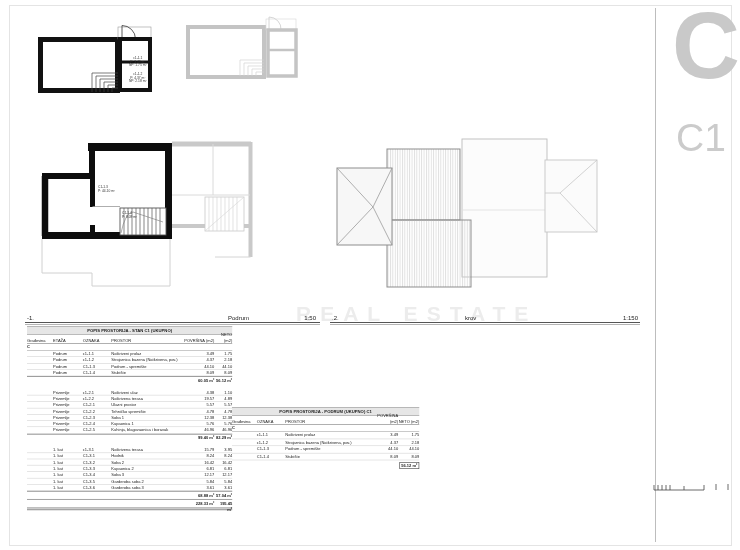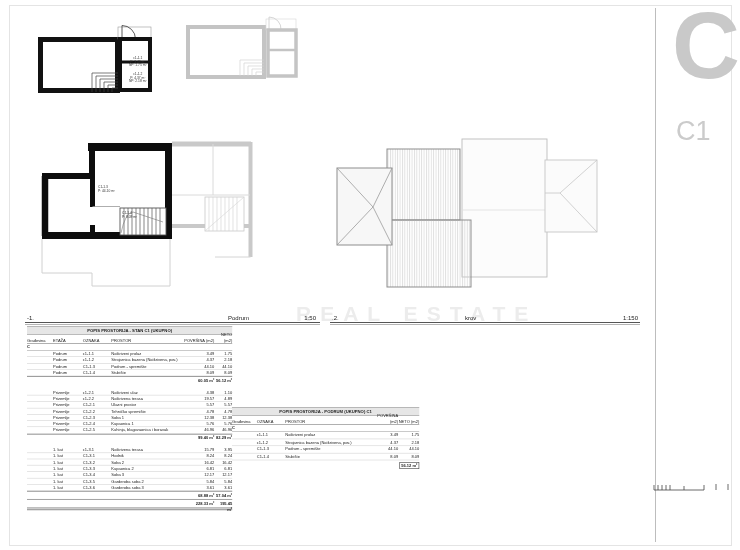--- a/index.html
+++ b/index.html
@@ -42,21 +42,21 @@
   .tbl-rule{height:2.5px;border-top:1.4px solid #444;border-bottom:0.8px solid #444;margin-top:1.5px;}
   .c-gradevina{width:42px}.c-etaza{width:48px}.c-oznaka{width:46px}.c-prostor{width:116px}
   .c-povrsina{width:50px;text-align:right}.c-neto{width:29px;text-align:right}
   .c2-gradevina{width:40px}.c2-oznaka{width:46px}.c2-prostor{width:136px}
   .c2-povrsina{width:46px;text-align:right}.c2-neto{width:34px;text-align:right}
   .boxed{border:1px solid #444;padding:0 2px;font-weight:bold;}
 
   
   .divider{position:absolute;left:655px;top:8px;width:1px;height:534px;background:#bdbdbd;z-index:4;}
   .sheet-letter{position:absolute;left:672px;top:-8px;font-size:94px;font-weight:700;color:#c9c9c9;z-index:4;}
-  .sheet-code{position:absolute;left:676px;top:116px;font-size:27px;font-weight:500;color:#cbcbcb;z-index:4;}
+  .sheet-code{position:absolute;left:676px;top:116px;font-size:39px;font-weight:500;color:#cbcbcb;z-index:4;}
 </style>
 </head>
 <body>
 
 <div id="sheet">
   <div class="frame"></div>
 
   <div class="wm-sub">REAL ESTATE</div>
 
   <svg class="z1" style="left:330px;top:130px" width="290" height="175" viewBox="0 0 290 175">

